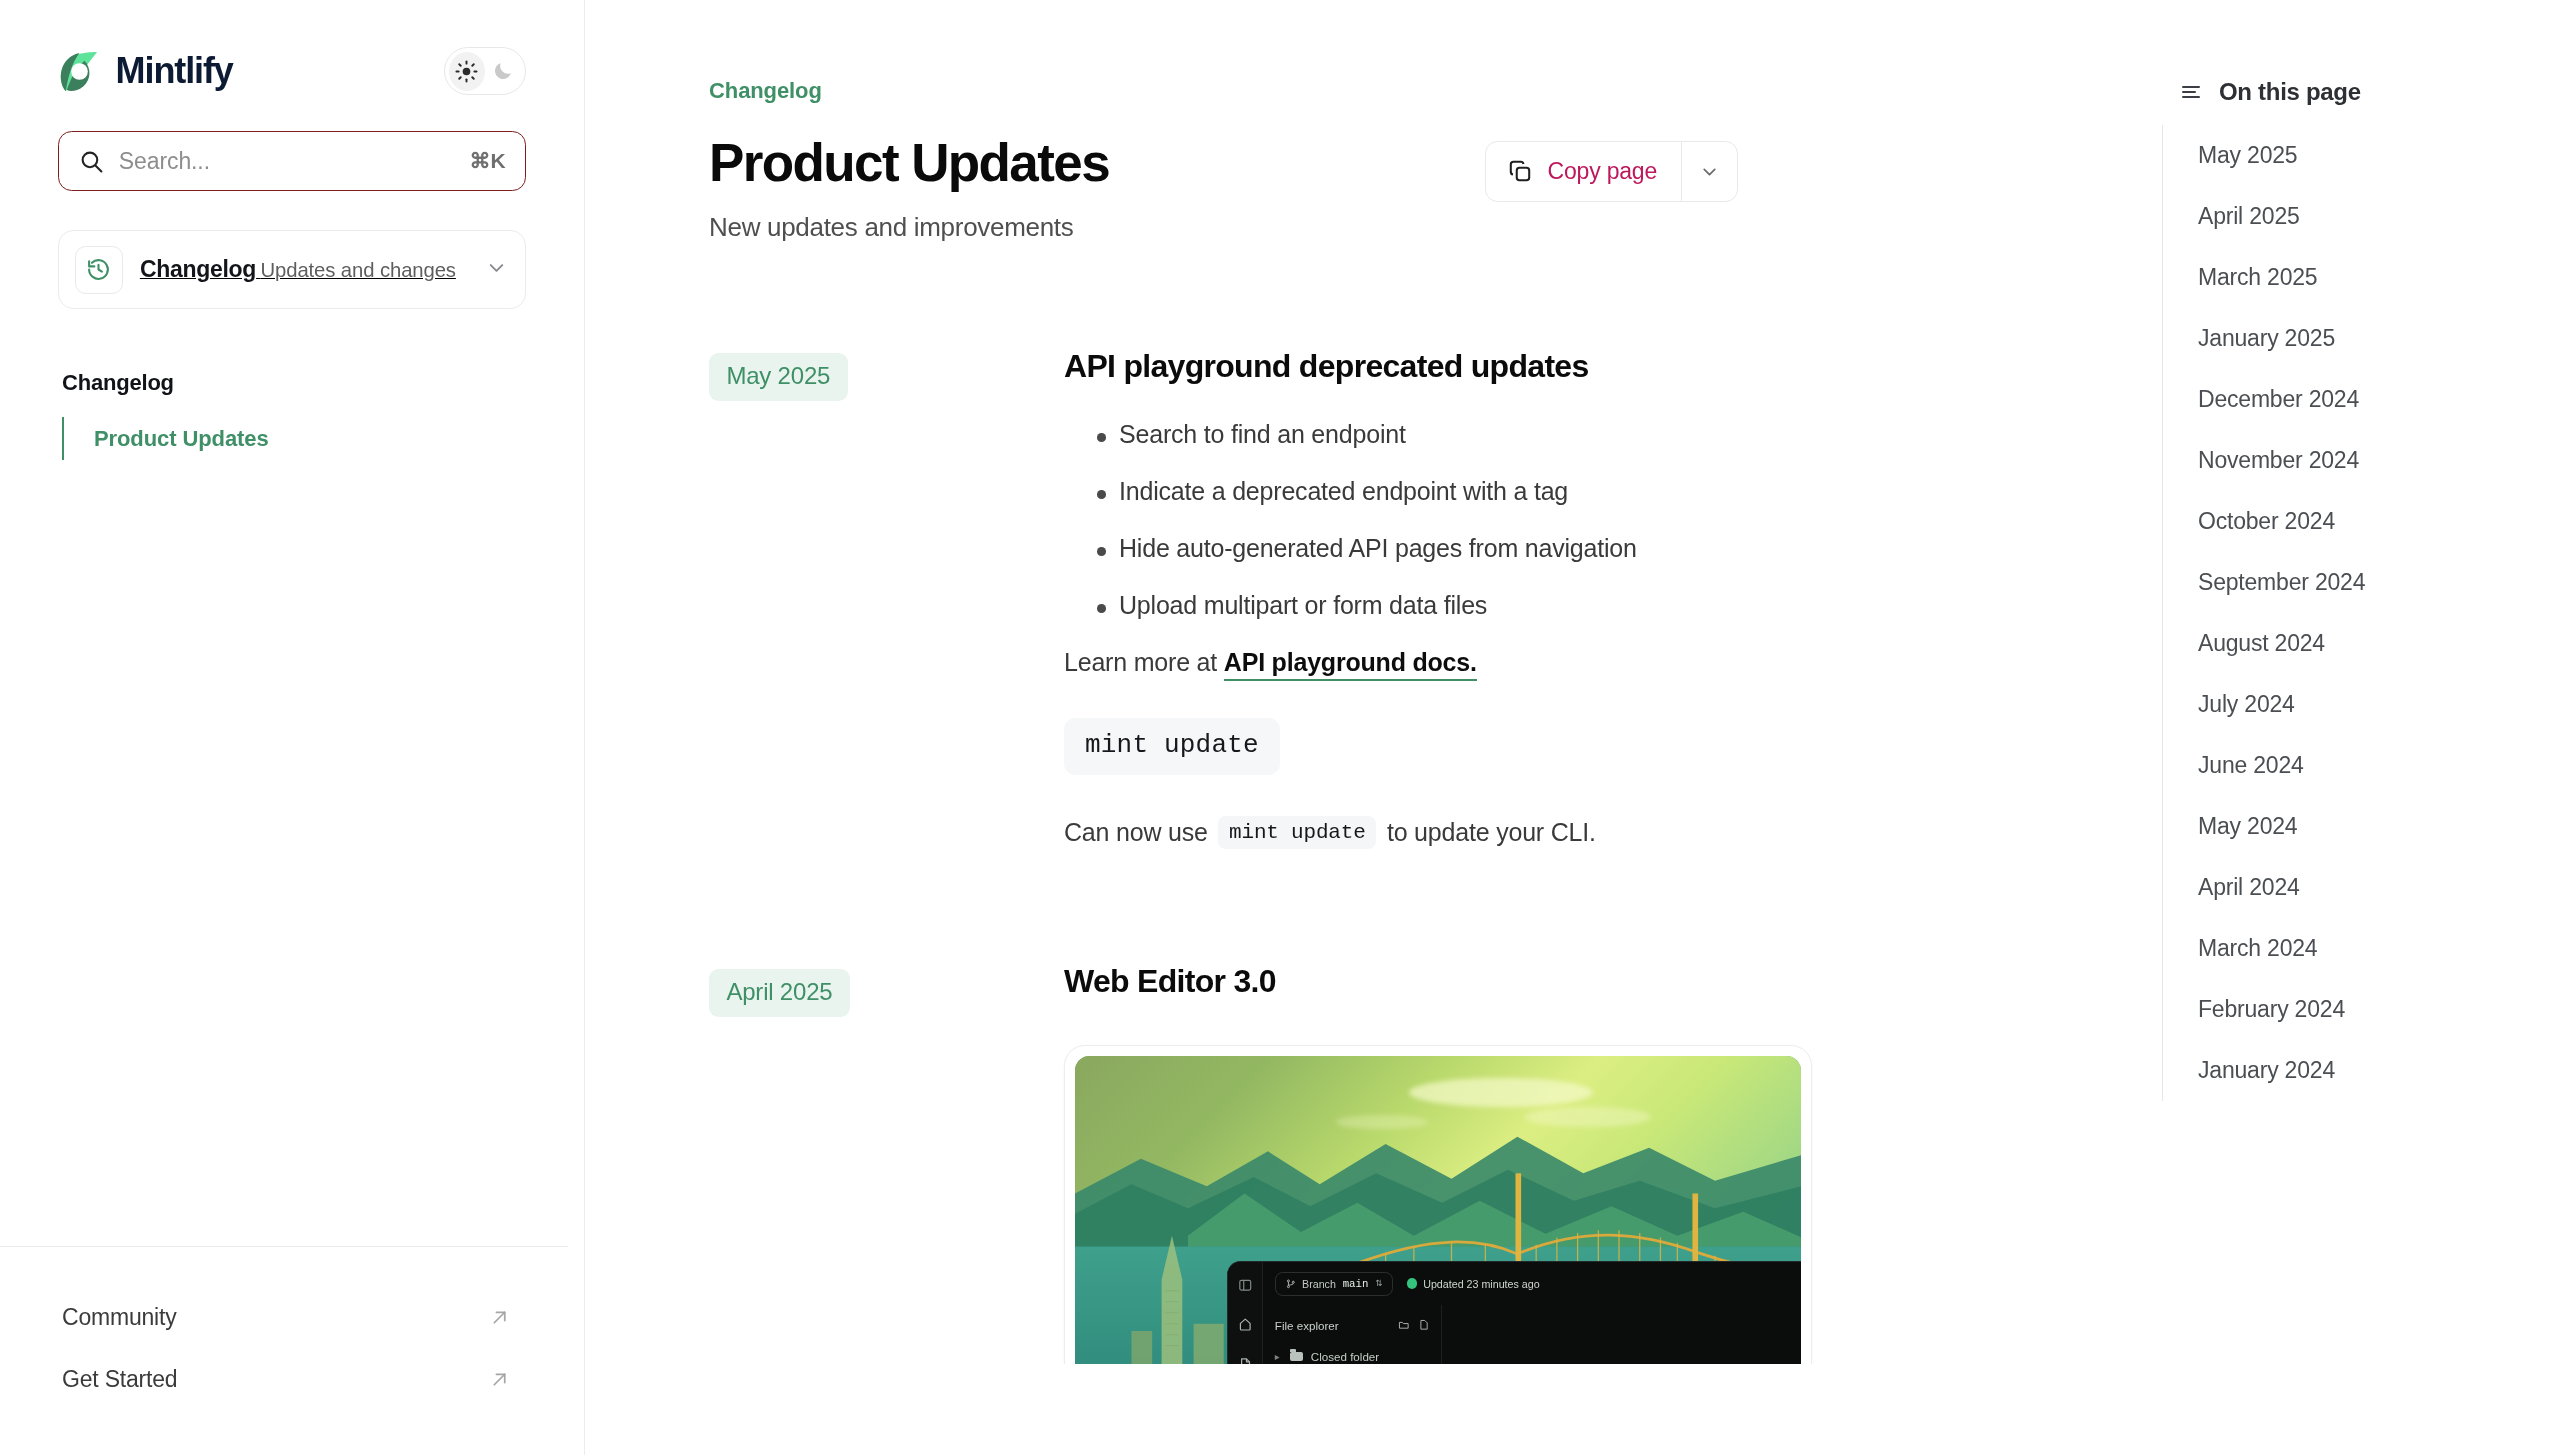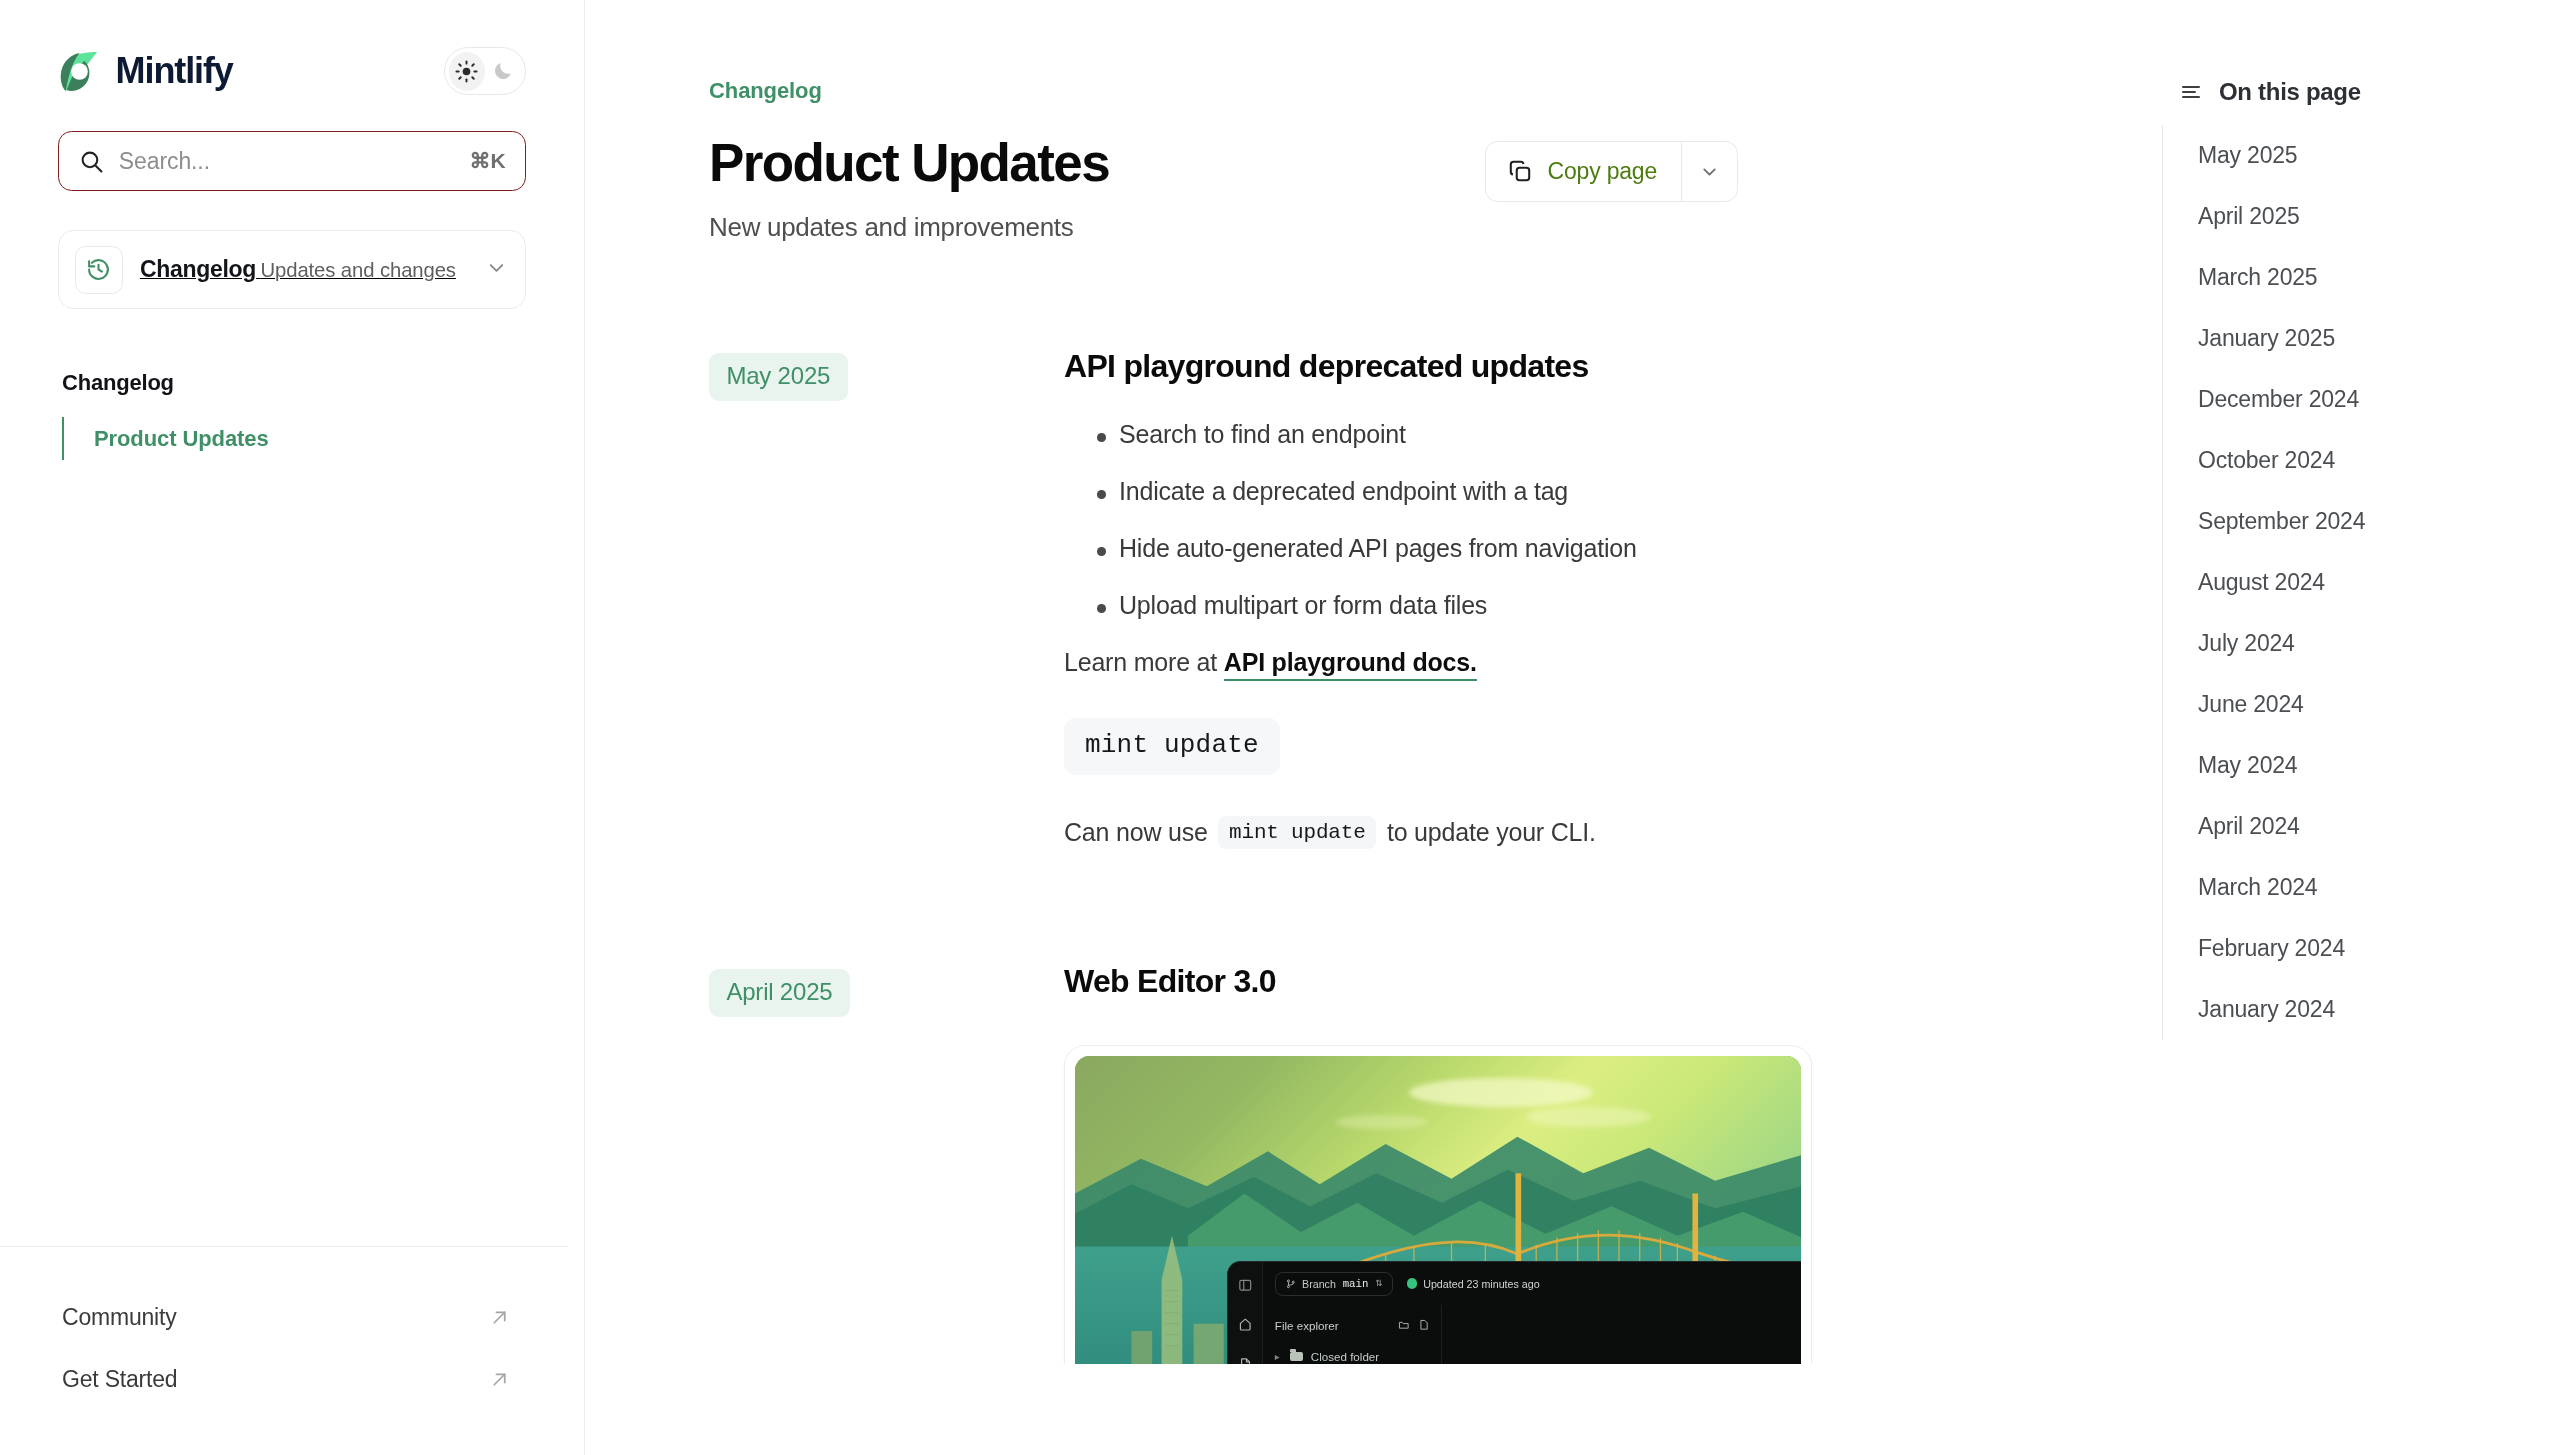--- a/index.html
+++ b/index.html
@@ -98,21 +98,21 @@
   .page-title { font-size: 53px; font-weight: 700; color: #0a0a0a; letter-spacing: -1.6px; line-height: 1.05; flex: 1; }
   .page-sub { font-size: 26px; color: #4f4f4f; margin-top: 21px; letter-spacing: -0.3px; }
 
   .copy-group {
     display: flex; align-items: stretch; height: 61px;
     border: 1px solid #e9e9e9; border-radius: 12.6px; overflow: hidden;
     background: #fff; margin-top: 5.8px; margin-right: 0;
     flex: 0 0 auto;
   }
   .copy-btn { display: flex; align-items: center; gap: 14.5px; padding: 0 24px 0 21px; }
-  .copy-label { font-size: 23px; color: #4d7c0f; letter-spacing: -0.2px; }
+  .copy-label { font-size: 23px; color: #be185d; letter-spacing: -0.2px; }
   .copy-caret { width: 56px; border-left: 1px solid #e9e9e9; display: flex; align-items: center; justify-content: center; }
 
   
   .entries { margin-top: 105px; }
   .entry { display: flex; align-items: flex-start; }
   .entry + .entry { margin-top: 114px; }
   .date-col { width: 355px; flex: 0 0 355px; padding-top: 5.8px; }
   .date-badge {
     display: inline-block; background: #e9f4ee; color: #3f8f67;
     font-size: 24px; border-radius: 9.7px; padding: 8.7px 17.4px 10.7px 17.4px;
@@ -524,20 +524,23 @@
       <li class="toc-item">
           <a class="toc-link">March 2025</a>
         </li>
       <li class="toc-item">
           <a class="toc-link">January 2025</a>
         </li>
       <li class="toc-item">
           <a class="toc-link">December 2024</a>
         </li>
       <li class="toc-item">
+          <a class="toc-link">November 2024</a>
+        </li>
+      <li class="toc-item">
           <a class="toc-link">October 2024</a>
         </li>
       <li class="toc-item">
           <a class="toc-link">September 2024</a>
         </li>
       <li class="toc-item">
           <a class="toc-link">August 2024</a>
         </li>
       <li class="toc-item">
           <a class="toc-link">July 2024</a>

